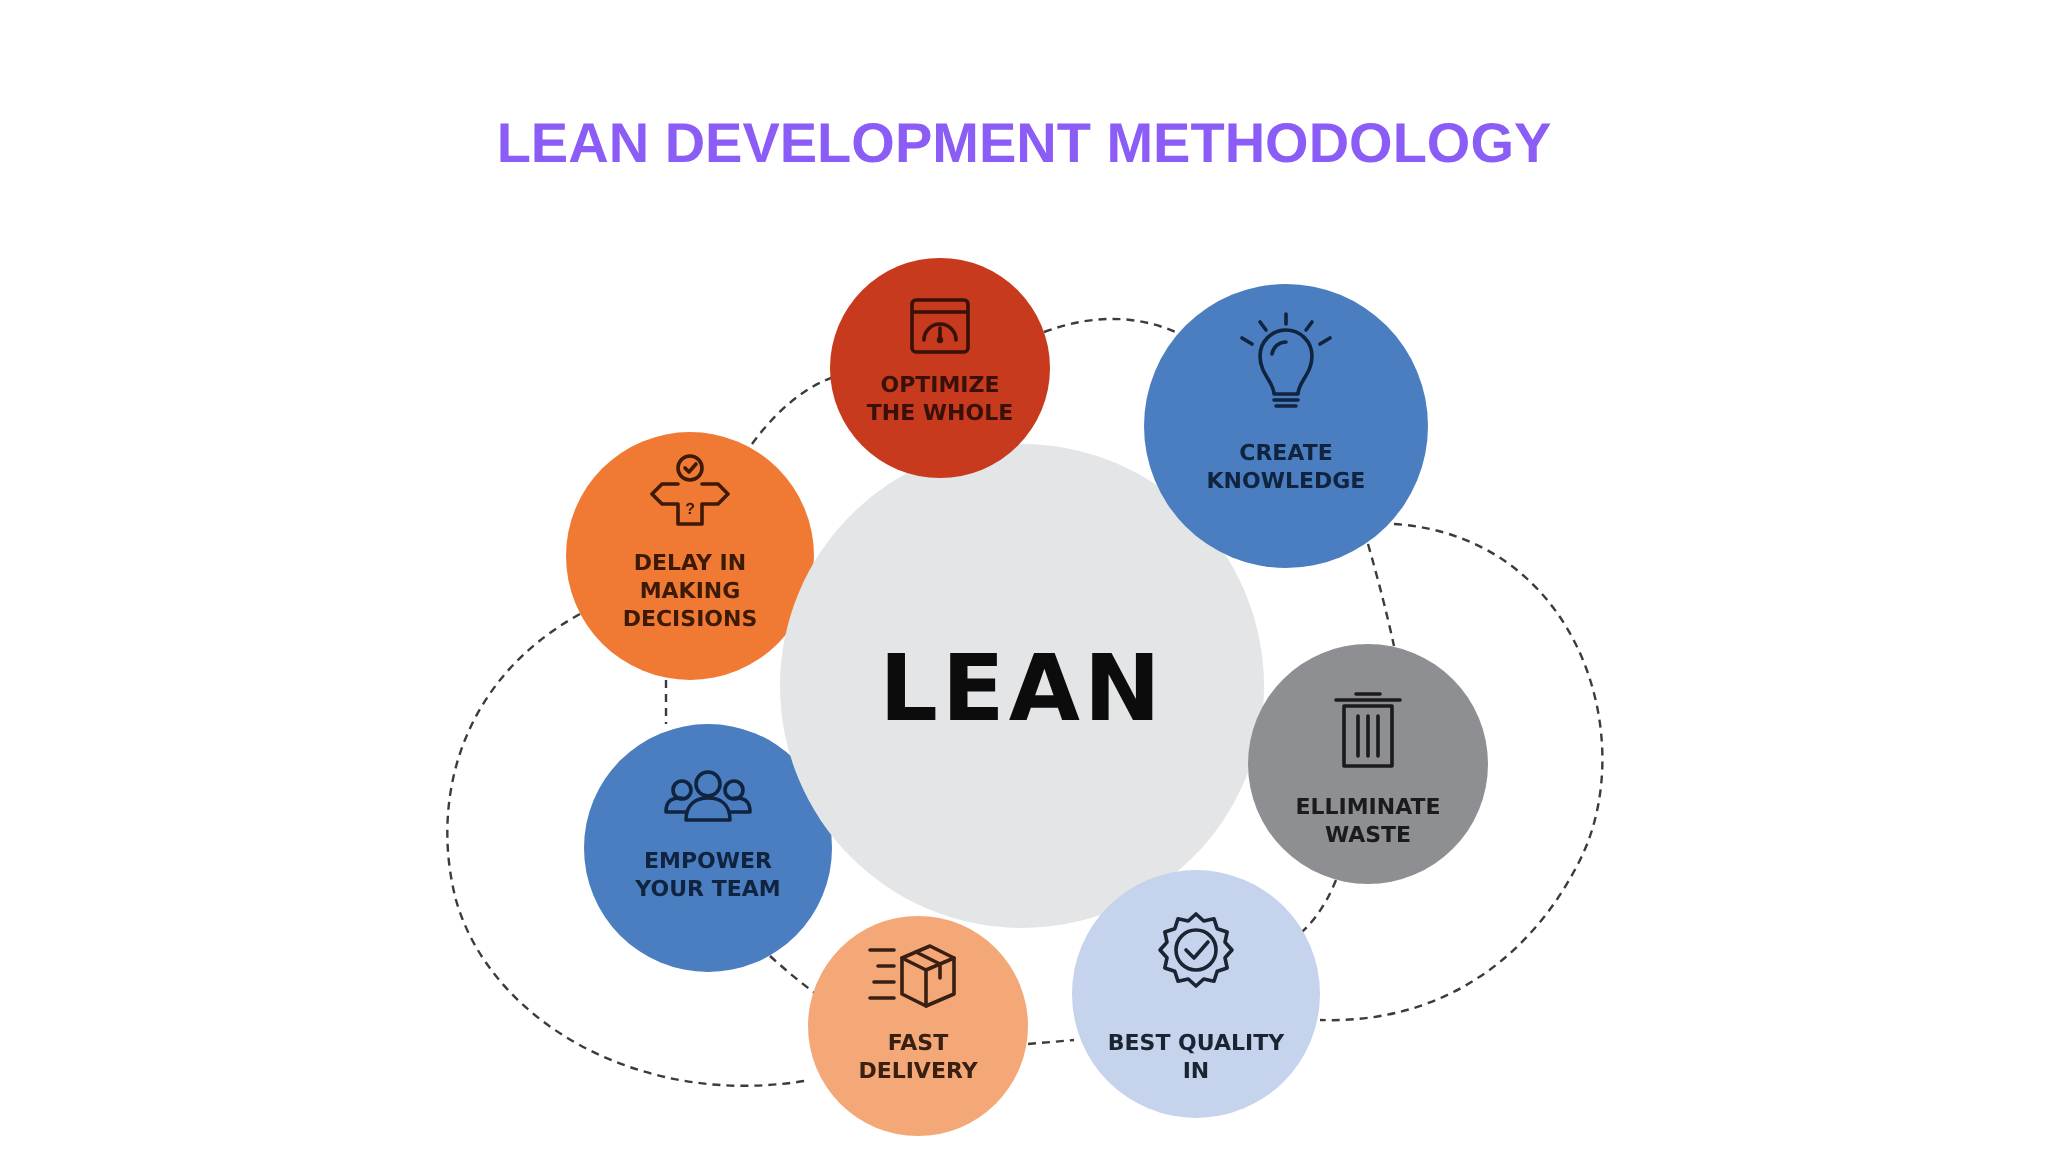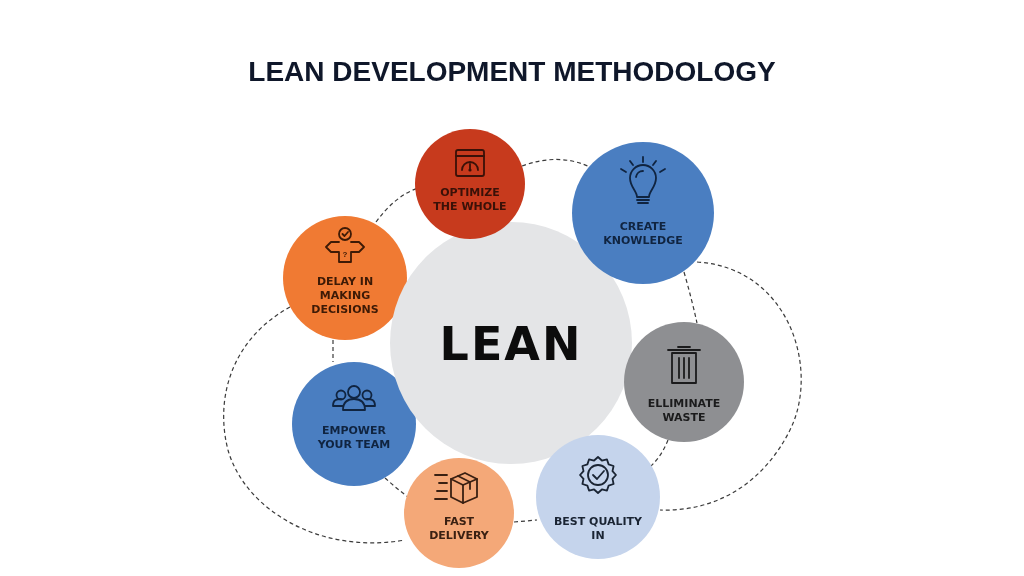--- a/index.html
+++ b/index.html
@@ -1,20 +1,20 @@
 <!DOCTYPE html>
 <html><head>
 <meta charset="utf-8">
 <style>
   html, body { margin: 0; padding: 0; background: #ffffff; }
   body { width: 1024px; height: 576px; position: relative; overflow: hidden; font-family: "Liberation Sans", "DejaVu Sans", sans-serif; }
   .title {
     position: absolute; left: 0; top: 56px; width: 1024px; text-align: center;
     font-family: "Liberation Sans", sans-serif; font-weight: 700; font-size: 28px;
-    letter-spacing: 0px; color: #0f172a;
+    letter-spacing: 0px; color: #8b5cf6;
   }
   svg.diagram { position: absolute; left: 0; top: 0; }
   .node-label { font-family: "DejaVu Sans", sans-serif; font-weight: 700; font-size: 11px; text-anchor: middle; }
   .center-label { font-family: "DejaVu Sans", sans-serif; font-weight: 700; font-size: 46px; text-anchor: middle; fill: #0c0c0c; letter-spacing: 2px; }
   .dash { fill: none; stroke: #3b3b3b; stroke-width: 1.2; stroke-dasharray: 4 3; }
   .icon { fill: none; stroke-width: 1.8; stroke-linecap: round; stroke-linejoin: round; }
 </style>
 </head>
 <body>
 

